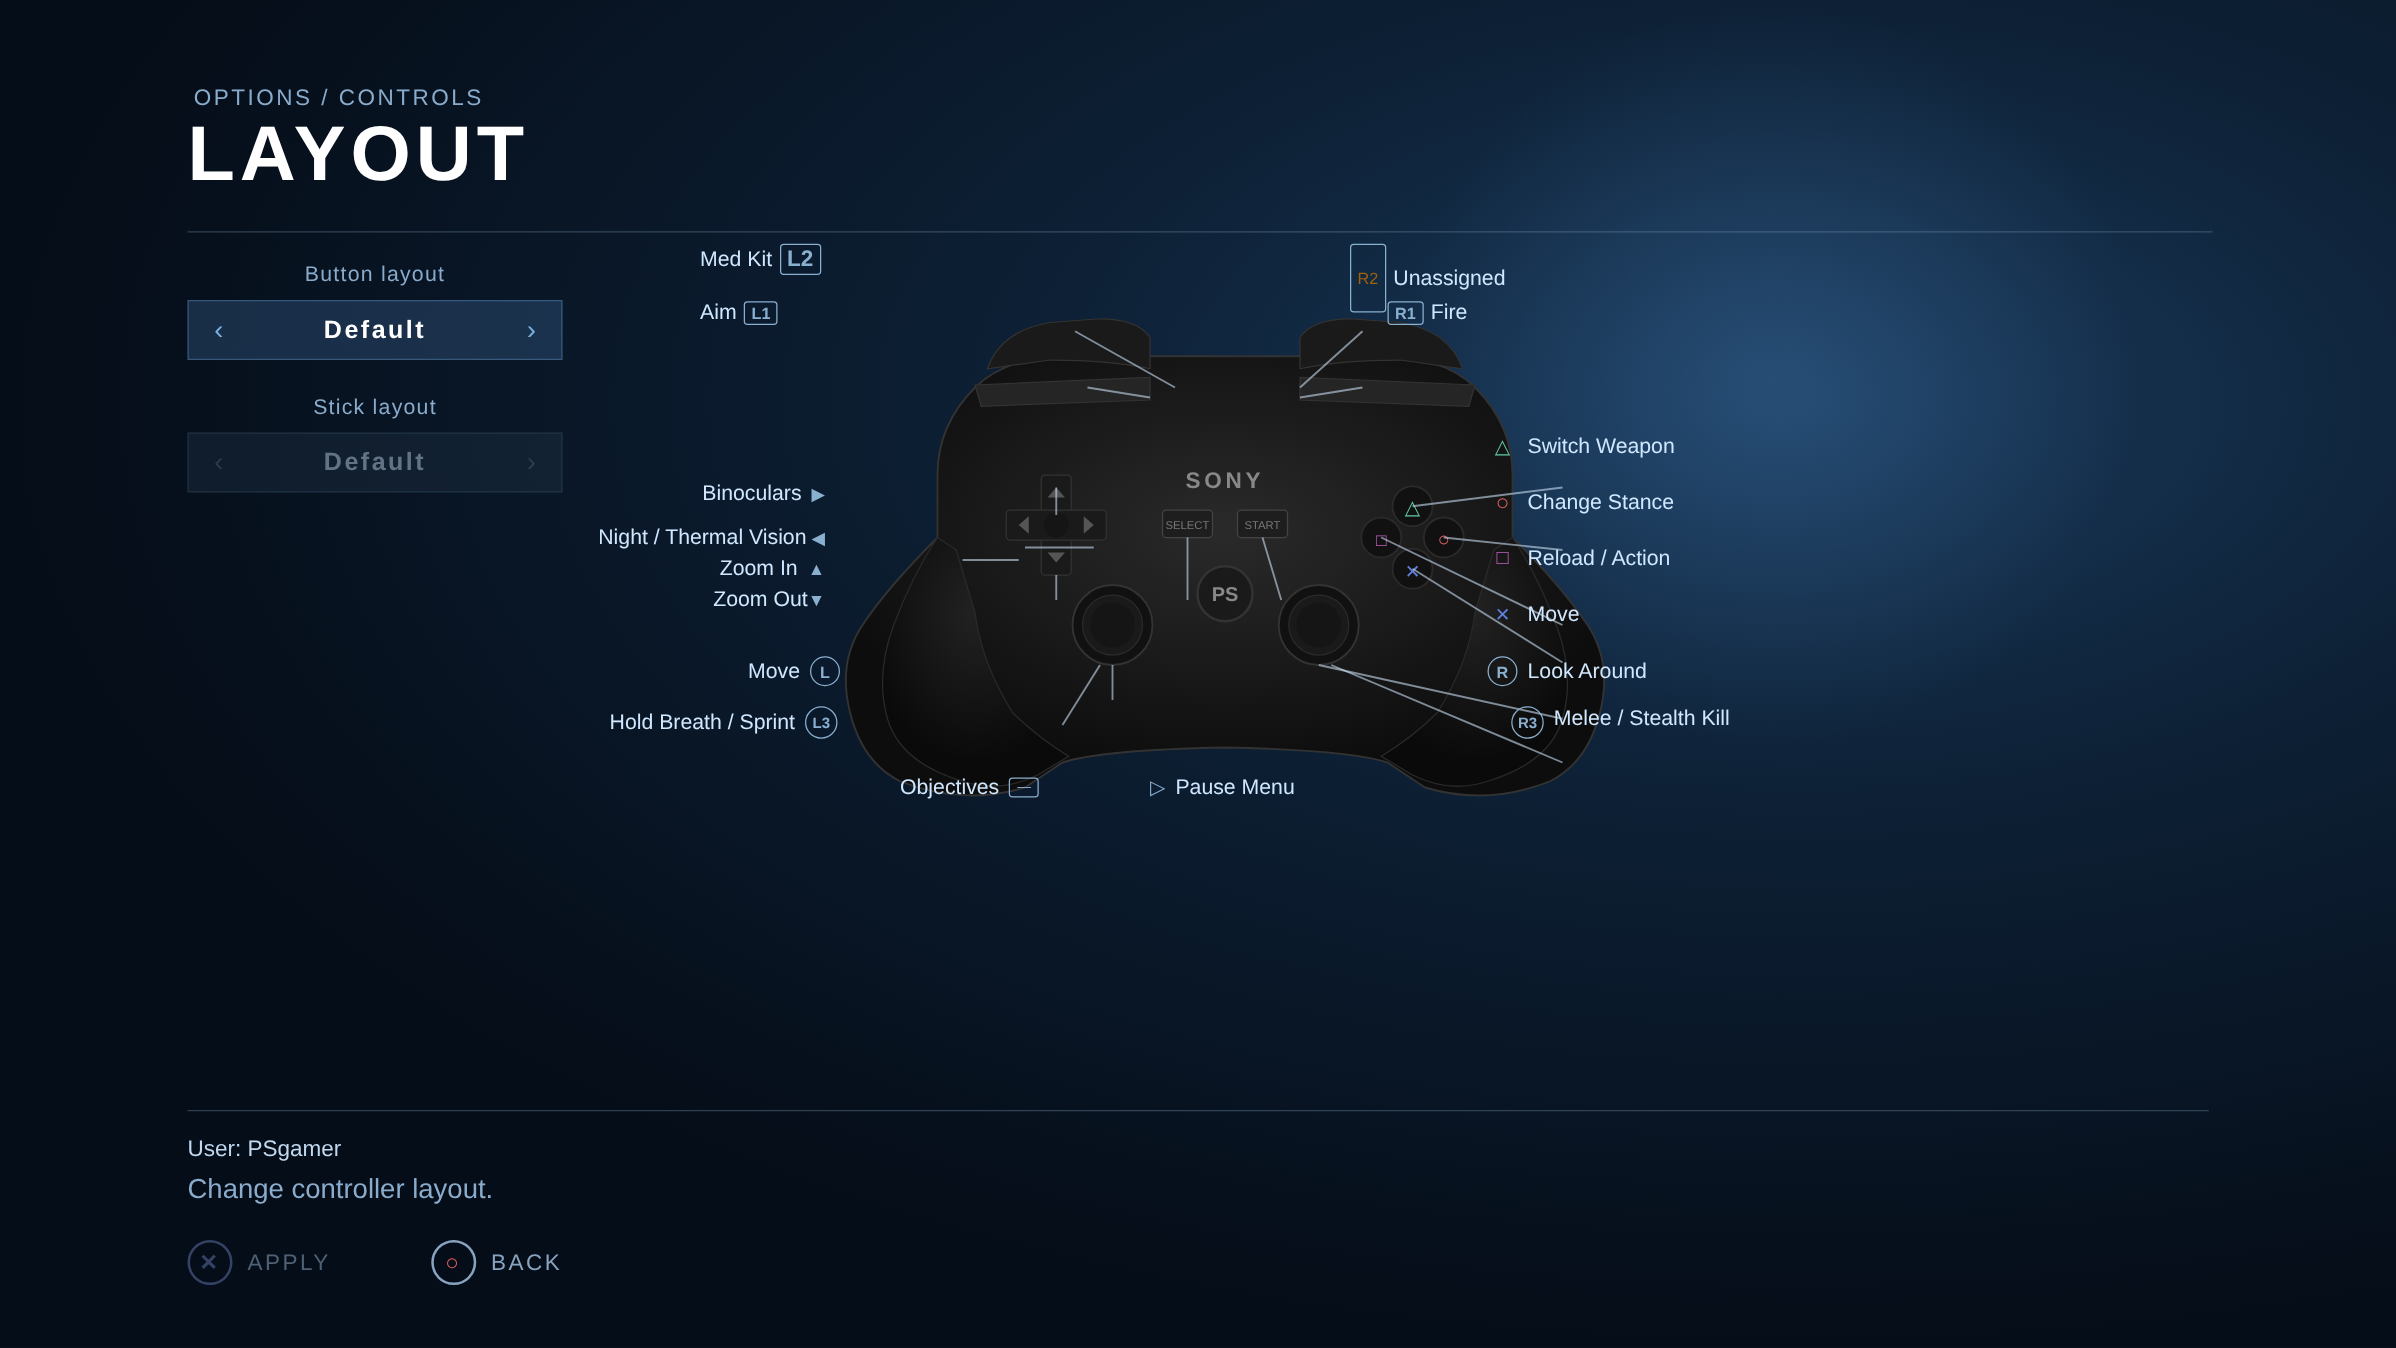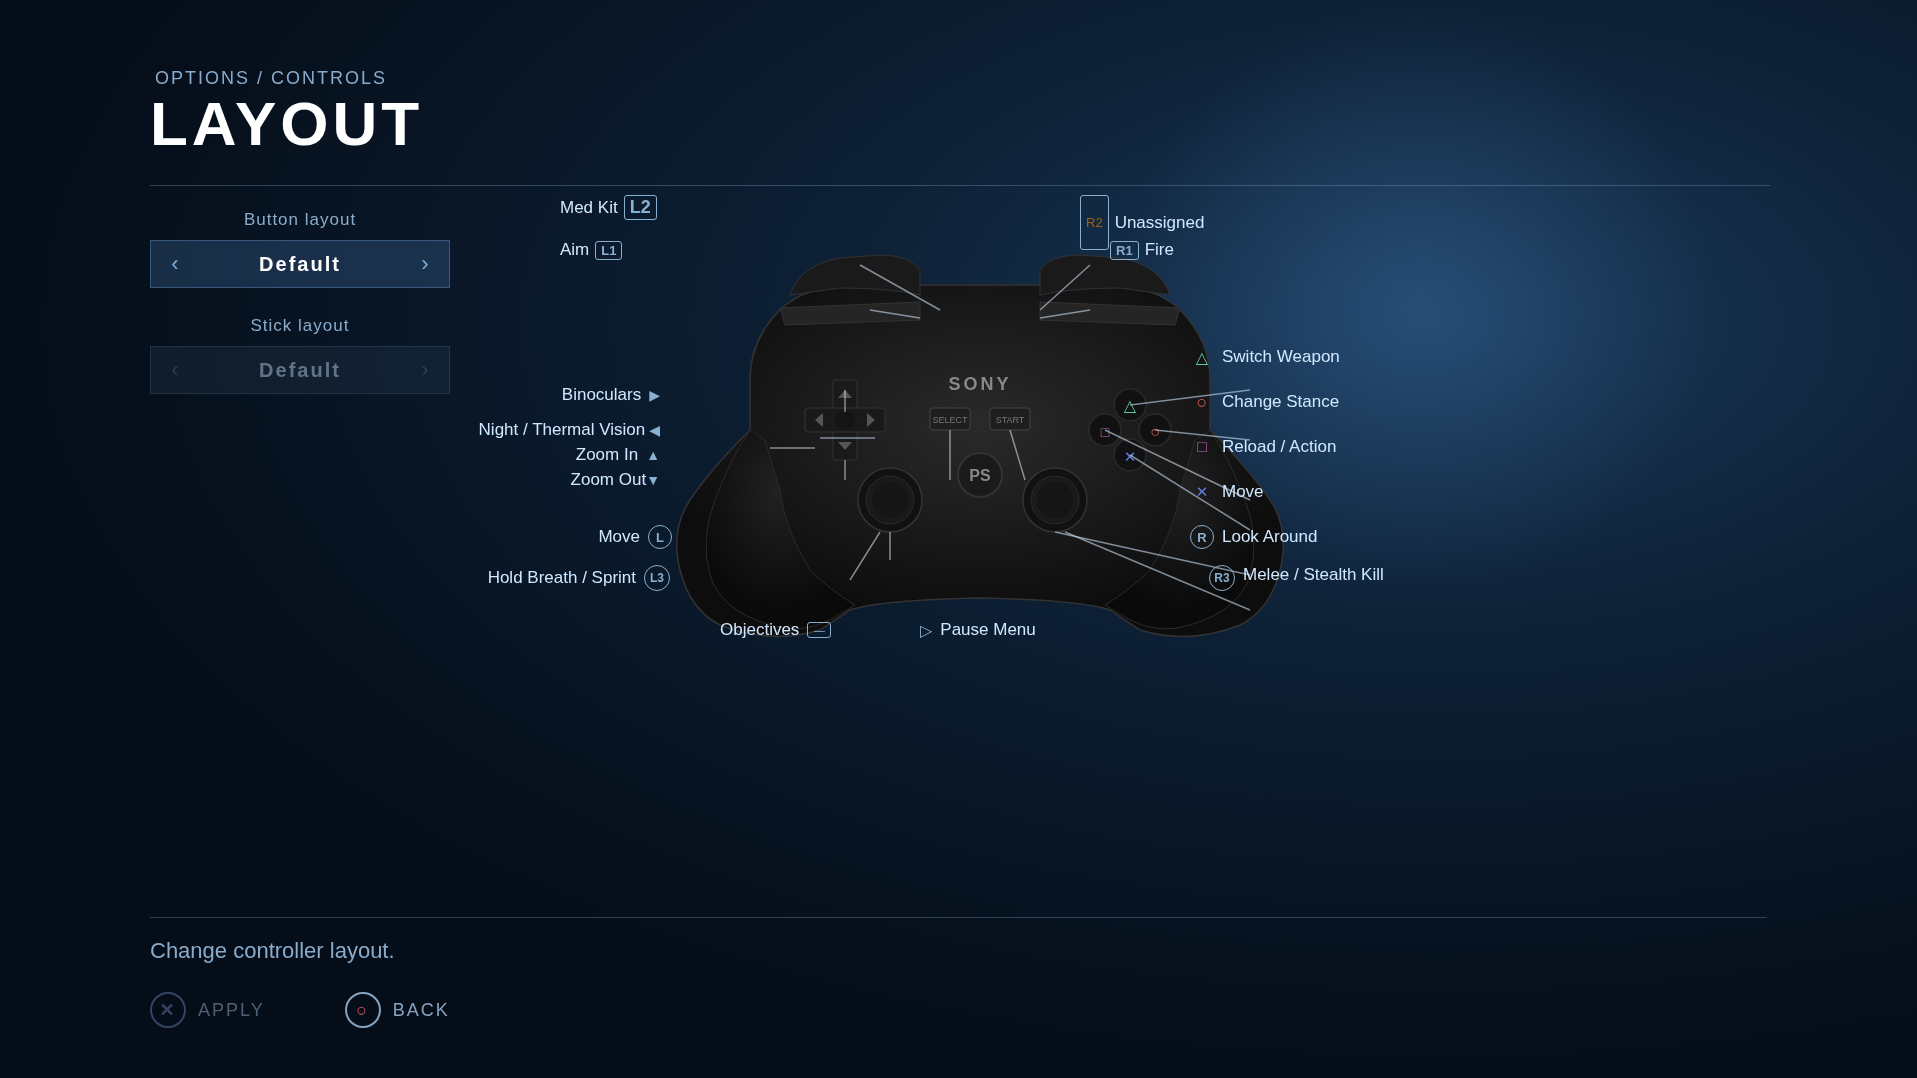--- a/index.html
+++ b/index.html
@@ -407,20 +407,21 @@
       <span style="border:1.5px solid #8ab0d0; border-radius:3px; width:24px; height:16px; display:inline-flex; align-items:center; justify-content:center; font-size:11px; color:#8ab0d0;">—</span>
     </div>
     <div style="position:absolute; top:430px; left:490px; color:#d0e8ff; font-size:17px; white-space:nowrap; display:flex; align-items:center; gap:8px;">
       <span style="font-size:16px; color:#8ab0d0;">▷</span>
       <span>Pause Menu</span>
     </div>
   </div>
 
   <div class="bottom-bar">
     <div class="bottom-divider"></div>
+    <div class="user-info">User: PSgamer</div>
     <div class="hint-text">Change controller layout.</div>
     <div class="action-buttons">
       <div class="action-btn">
         <div class="ps-btn-circle" style="color:rgba(100,120,180,0.5);">
           <span>✕</span>
         </div>
         <span>APPLY</span>
       </div>
       <div class="action-btn active">
         <div class="ps-btn-circle" style="color:rgba(150,180,210,0.9);">

